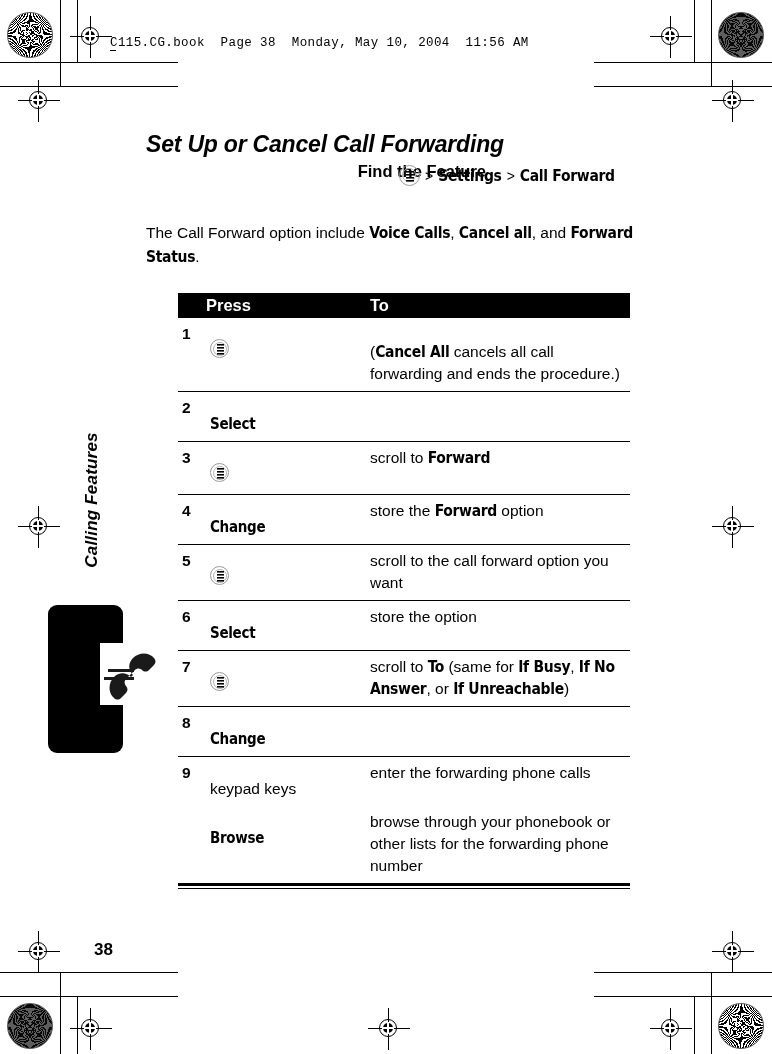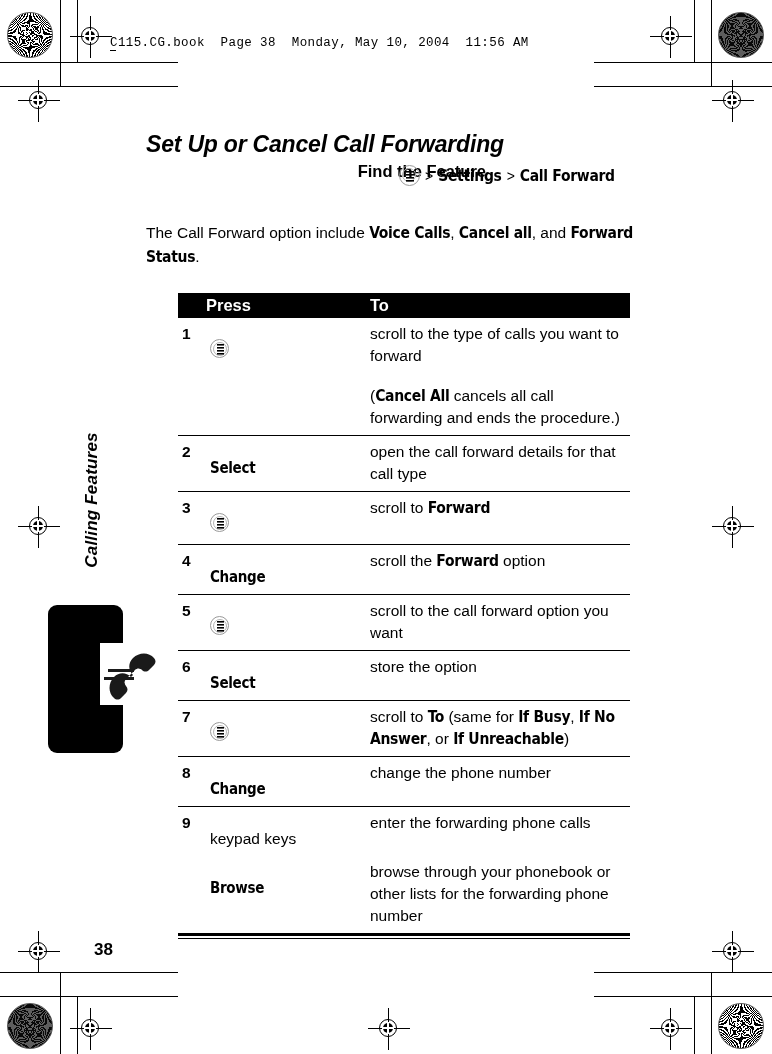--- a/index.html
+++ b/index.html
@@ -436,47 +436,45 @@
       <div class="col-press">Press</div>
       <div class="col-to">To</div>
     </div>
 
     <div class="proc-row">
       <div class="col-num">1</div>
       <div class="col-press">
         <span class="menu-icon"><span class="glyph"></span></span>
       </div>
       <div class="col-to">
-        <span>scroll to the type of calls you want to forward</span>
         <div class="para-gap"><span>(</span><span class="ui">Cancel All</span><span> cancels all call forwarding and ends the procedure.)</span></div>
       </div>
     </div>
 
     <div class="proc-row">
       <div class="col-num">2</div>
       <div class="col-press">
         <span class="press-label">Select</span>
       </div>
-      <div class="col-to">open the call forward details for that call type</div>
     </div>
 
     <div class="proc-row">
       <div class="col-num">3</div>
       <div class="col-press">
         <span class="menu-icon"><span class="glyph"></span></span>
       </div>
       <div class="col-to"><span>scroll to </span><span class="ui">Forward</span></div>
     </div>
 
     <div class="proc-row">
       <div class="col-num">4</div>
       <div class="col-press">
         <span class="press-label">Change</span>
       </div>
-      <div class="col-to"><span>scroll the </span><span class="ui">Forward</span><span> option</span></div>
+      <div class="col-to"><span>store the </span><span class="ui">Forward</span><span> option</span></div>
     </div>
 
     <div class="proc-row">
       <div class="col-num">5</div>
       <div class="col-press">
         <span class="menu-icon"><span class="glyph"></span></span>
       </div>
       <div class="col-to">scroll to the call forward option you want</div>
     </div>
 
@@ -494,21 +492,20 @@
         <span class="menu-icon"><span class="glyph"></span></span>
       </div>
       <div class="col-to"><span>scroll to </span><span class="ui">To</span><span> (same for </span><span class="ui">If Busy</span><span>, </span><span class="ui">If No Answer</span><span>, or </span><span class="ui">If Unreachable</span><span>)</span></div>
     </div>
 
     <div class="proc-row">
       <div class="col-num">8</div>
       <div class="col-press">
         <span class="press-label">Change</span>
       </div>
-      <div class="col-to">change the phone number</div>
     </div>
 
     <div class="proc-row no-rule">
       <div class="col-num">9</div>
       <div class="col-press">
         <span class="press-plain">keypad keys</span>
       </div>
       <div class="col-to">enter the forwarding phone calls</div>
     </div>
 

